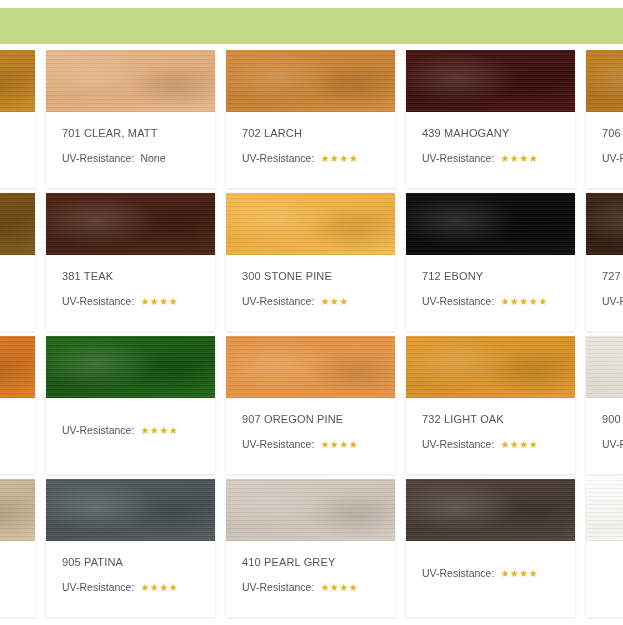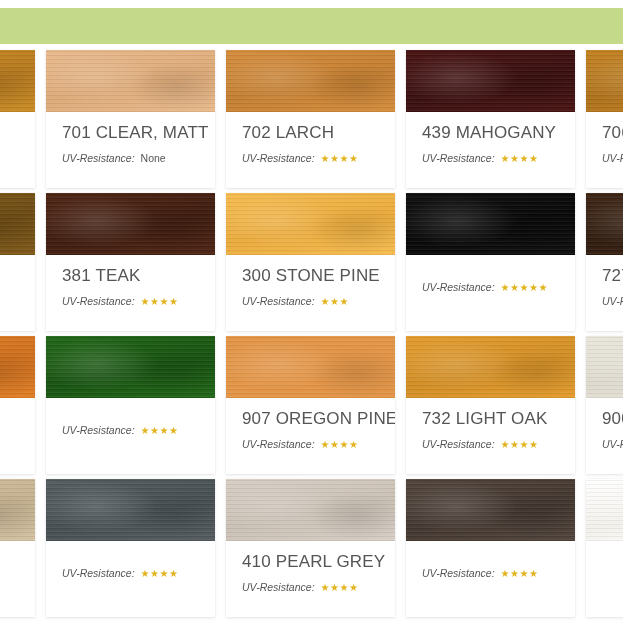--- a/index.html
+++ b/index.html
@@ -76,37 +76,37 @@
     background-image:
       radial-gradient(ellipse 60% 70% at 30% 45%, rgba(255,255,255,0.14), rgba(255,255,255,0) 60%),
       radial-gradient(ellipse 45% 60% at 78% 60%, rgba(0,0,0,0.10), rgba(0,0,0,0) 65%);
     pointer-events: none;
     z-index: 2;
   }
   .card-body {
     padding: 14px 16px 0 16px;
   }
   .card-title {
-    font-size: 17px;
+    font-size: 11px;
     color: #555555;
     letter-spacing: 0.15px;
     line-height: 14px;
     white-space: nowrap;
   }
   .card-uv {
     margin-top: 12px;
     font-size: 10.5px;
     color: #555555;
     line-height: 13px;
     white-space: nowrap;
     display: flex;
     align-items: center;
     gap: 6px;
   }
-  .uv-label { color: #555555; font-style: italic; }
+  .uv-label { color: #555555; }
   .uv-value { color: #555555; }
   .stars {
     color: #e2b31c;
     font-size: 10px;
     letter-spacing: 0.5px;
     line-height: 13px;
   }
 </style>
 </head>
 <body>
@@ -183,20 +183,21 @@
           <div class="card-title">300 STONE PINE</div>
           <div class="card-uv">
             <span class="uv-label">UV-Resistance:</span>
             <span class="stars">★★★</span>
           </div>
         </div>
       </div>
       <div class="card">
         <div class="swatch" style="background: linear-gradient(170deg, rgb(11, 11, 11) 0%, rgb(5, 5, 5) 55%, rgb(11, 11, 11) 100%);"></div>
         <div class="card-body">
+          <div class="card-title">712 EBONY</div>
           <div class="card-uv">
             <span class="uv-label">UV-Resistance:</span>
             <span class="stars">★★★★★</span>
           </div>
         </div>
       </div>
       <div class="card">
         <div class="swatch" style="background: linear-gradient(170deg, rgb(59, 34, 18) 0%, rgb(45, 25, 12) 55%, rgb(59, 34, 18) 100%);"></div>
         <div class="card-body">
           <div class="card-title">727</div>
@@ -251,20 +252,21 @@
       </div>
       <div class="card">
         <div class="swatch" style="background: linear-gradient(170deg, rgb(210, 192, 160) 0%, rgb(195, 176, 142) 55%, rgb(210, 192, 160) 100%);"></div>
         <div class="card-body">
           <div class="card-title"></div>
         </div>
       </div>
       <div class="card">
         <div class="swatch" style="background: linear-gradient(170deg, rgb(82, 90, 94) 0%, rgb(68, 76, 80) 55%, rgb(82, 90, 94) 100%);"></div>
         <div class="card-body">
+          <div class="card-title">905 PATINA</div>
           <div class="card-uv">
             <span class="uv-label">UV-Resistance:</span>
             <span class="stars">★★★★</span>
           </div>
         </div>
       </div>
       <div class="card">
         <div class="swatch" style="background: linear-gradient(170deg, rgb(214, 205, 195) 0%, rgb(201, 191, 180) 55%, rgb(214, 205, 195) 100%);"></div>
         <div class="card-body">
           <div class="card-title">410 PEARL GREY</div>

